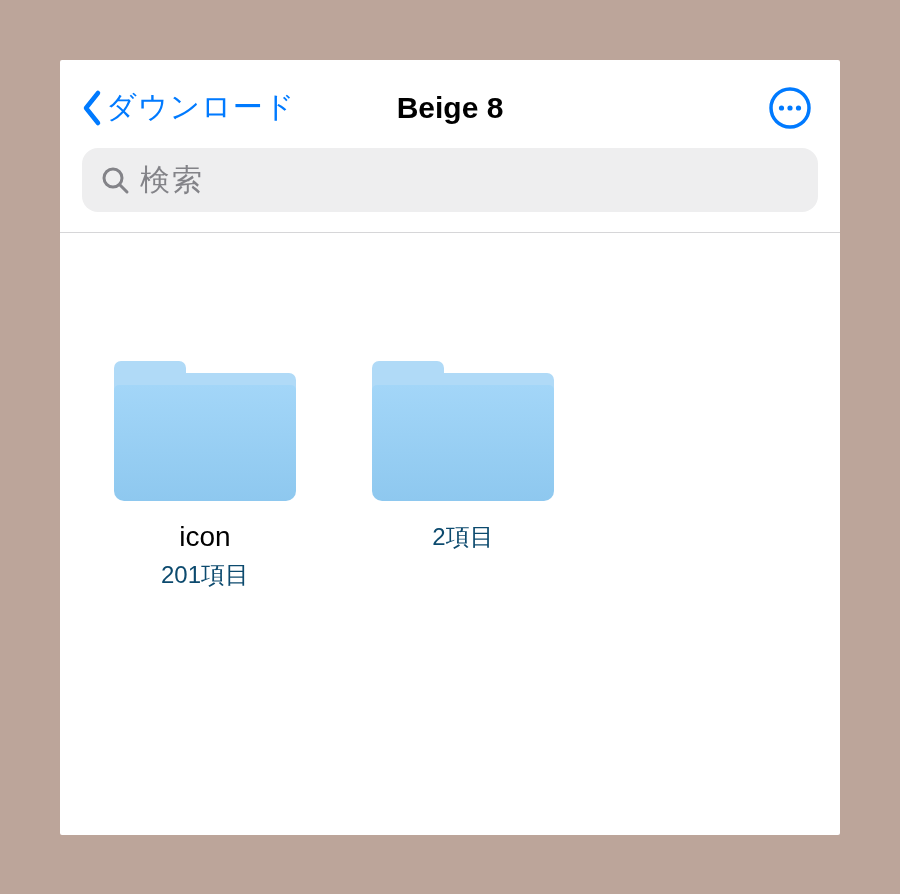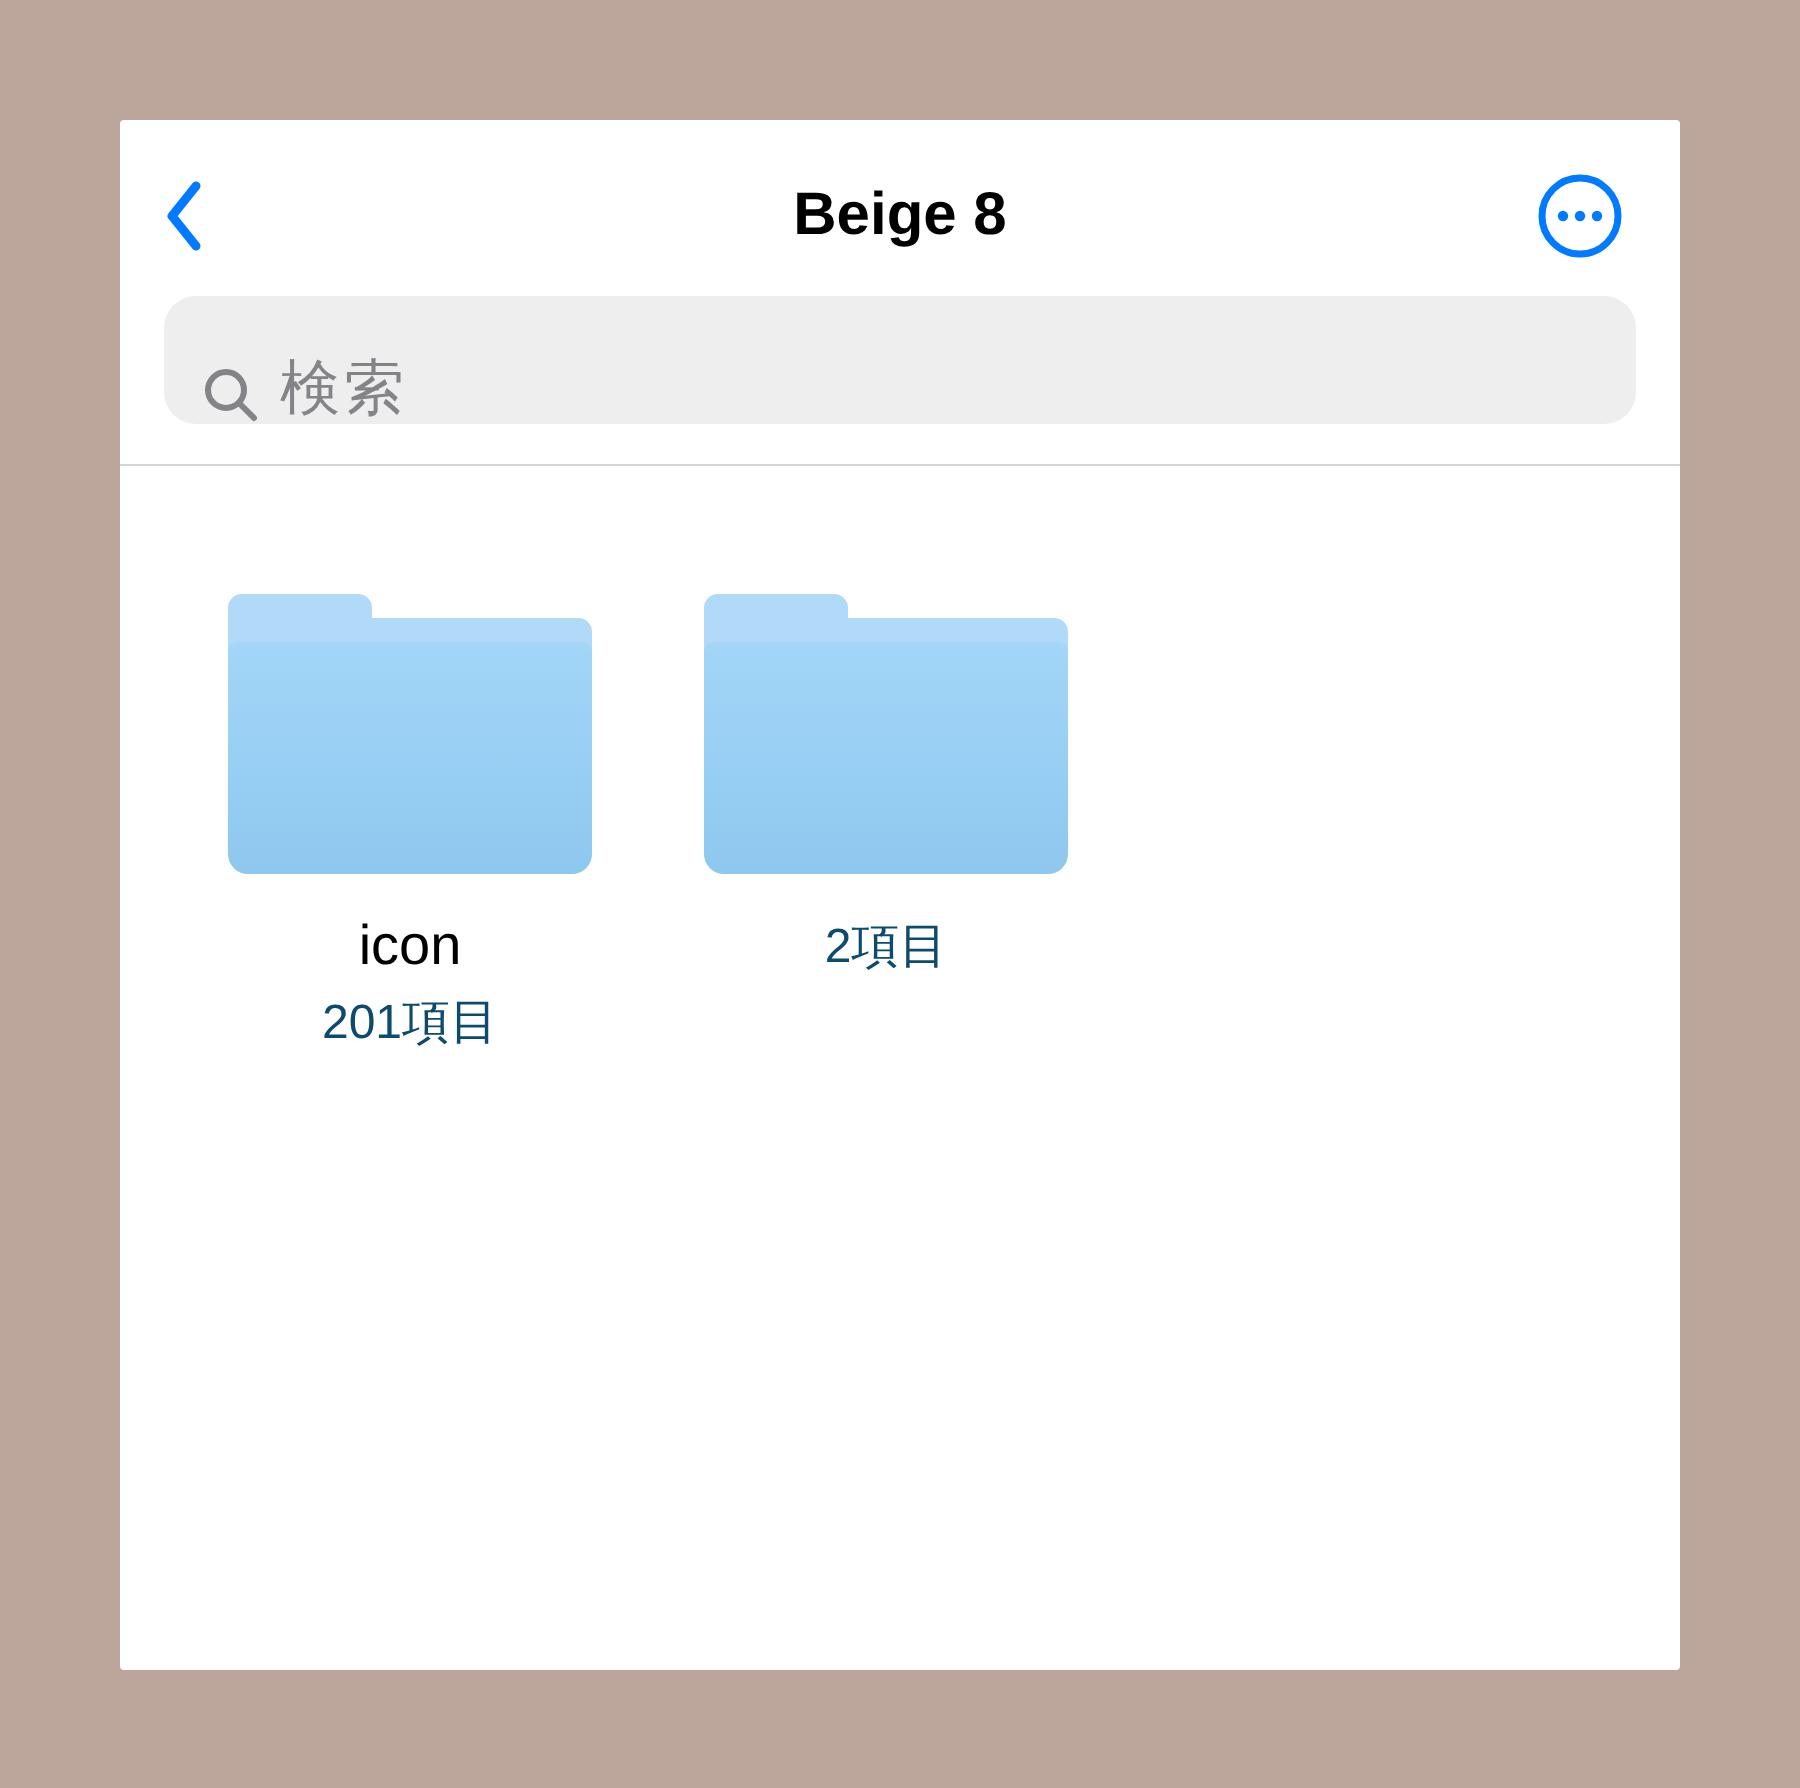--- a/index.html
+++ b/index.html
@@ -68,21 +68,21 @@
       display: block;
     }
     .search-container {
       padding: 0 22px 20px 22px;
     }
     .search-bar {
       background: #eeeeef;
       border-radius: 16px;
       height: 64px;
       display: flex;
-      align-items: flex-end;
+      align-items: center;
       padding: 0 18px;
       gap: 10px;
     }
     .search-icon svg {
       width: 30px;
       height: 30px;
       display: block;
     }
     .search-input {
       border: none;
@@ -96,23 +96,24 @@
     .search-input::placeholder {
       color: #838388;
     }
     .divider {
       height: 1px;
       background: #d6d6d8;
       width: 100%;
     }
     .folder-grid {
       display: flex;
-      gap: 48px;
-      padding: 64px 50px;
+      gap: 68px;
+      padding: 92px 50px;
       justify-content: flex-start;
+      margin-top: 36px;
     }
     .folder-item {
       display: flex;
       flex-direction: column;
       align-items: center;
       cursor: pointer;
       width: 190px;
     }
     .folder-icon {
       width: 182px;
@@ -163,20 +164,21 @@
 <body>
 
 <div class="app-window">
   <div class="nav-bar">
     <div class="back-group">
       <span class="back-chevron">
         <svg viewBox="0 0 24 38" fill="none">
           <path d="M18 4 L6 19 L18 34" stroke="#007aff" stroke-width="4.5" stroke-linecap="round" stroke-linejoin="round"></path>
         </svg>
       </span>
+      <span class="back-label">ダウンロード</span>
     </div>
     <div class="title">Beige 8</div>
     <div class="more-button">
       <svg viewBox="0 0 44 44">
         <circle cx="22" cy="22" r="19" stroke="#007aff" stroke-width="3.5" fill="none"></circle>
         <circle cx="13.5" cy="22" r="2.6" fill="#007aff"></circle>
         <circle cx="22" cy="22" r="2.6" fill="#007aff"></circle>
         <circle cx="30.5" cy="22" r="2.6" fill="#007aff"></circle>
       </svg>
     </div>

